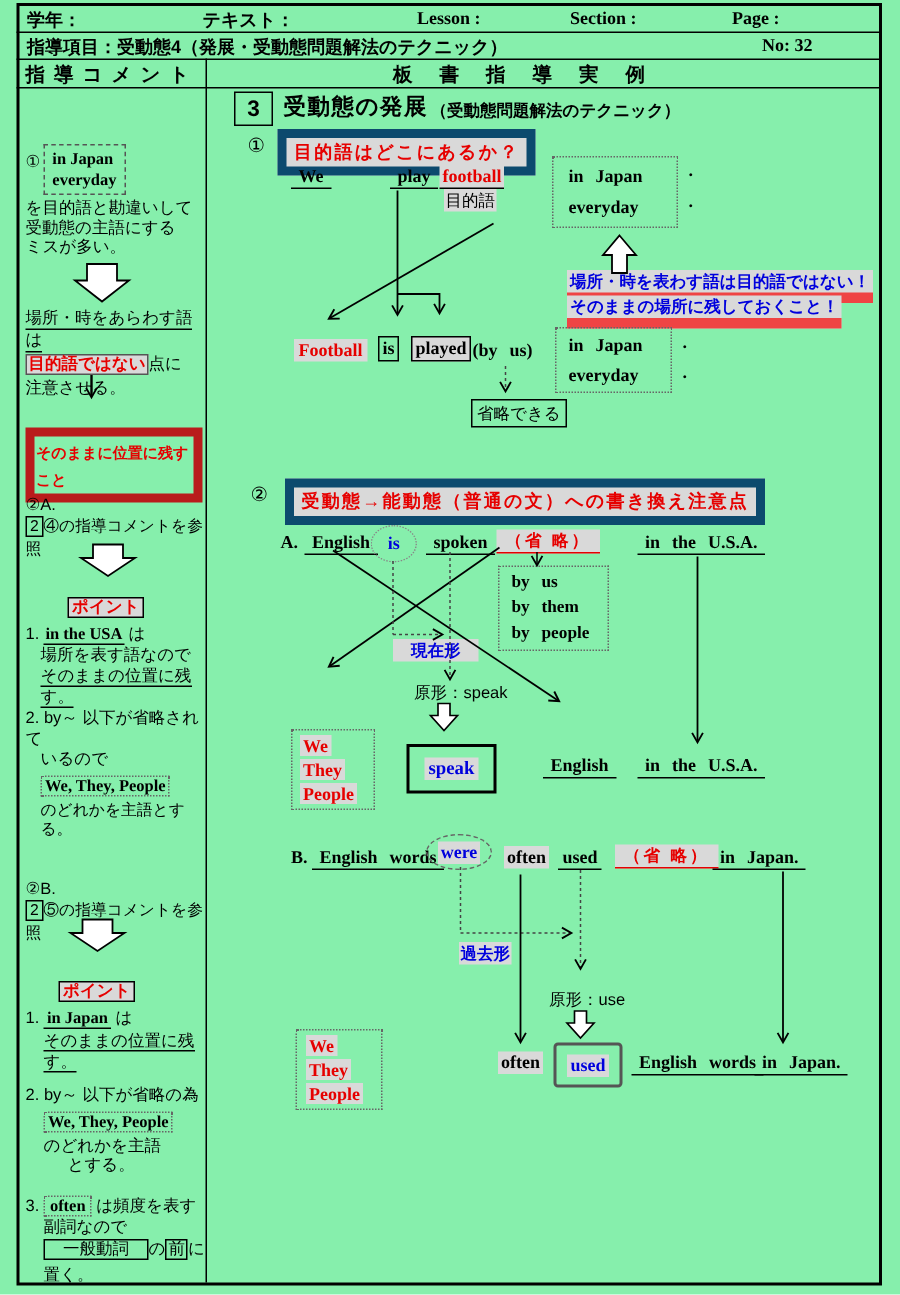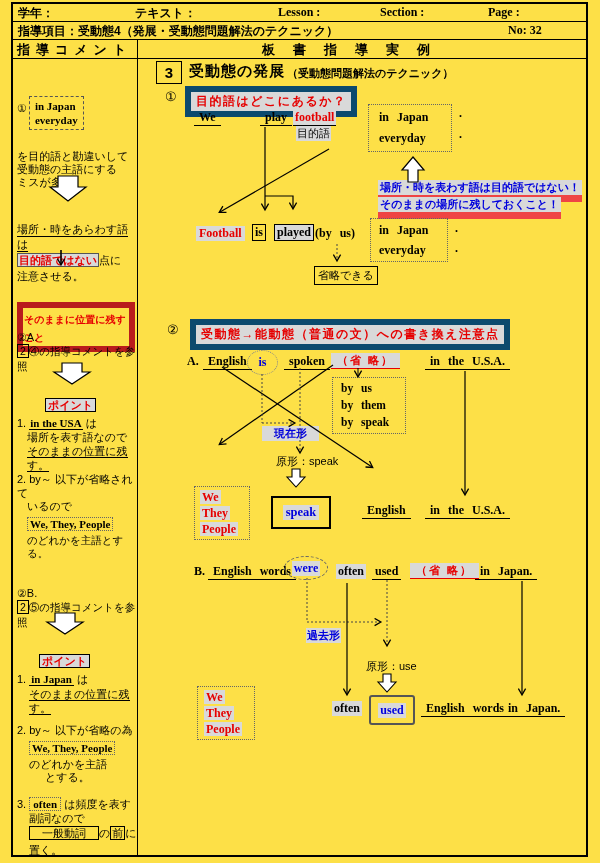--- a/index.html
+++ b/index.html
@@ -1,16 +1,16 @@
 <!DOCTYPE html>
 <html><head>
 <meta charset="utf-8">
 <style>
   html,body{margin:0;padding:0;background:#fff;}
-  .page{position:relative;width:600px;height:863px;background:#fde047;overflow:hidden;
+  .page{position:relative;width:600px;height:863px;background:#86efac;overflow:hidden;
         font-family:"Liberation Sans",sans-serif;color:#000;}
   .abs{position:absolute;}
   .en{font-family:"Liberation Serif",serif;font-weight:bold;}
   .b{font-weight:bold;}
   .red{color:#e60000;}
   .blue{color:#0000dd;}
   .gray{background:#d9d9d9;}
   .u{border-bottom:1px solid #000;padding:0 3px;}
   .uw{border-bottom:1px solid #000;padding:0 5px;}
   .ws{word-spacing:5px;}
@@ -53,21 +53,21 @@
   <div class="abs" style="left:13px;top:58px;width:123px;height:797px;">
 
     <div class="abs" style="left:4px;top:38px;width:118px;">
       <div style="display:flex;align-items:flex-start;">
         <span class="side-line" style="margin-top:6px;">①</span>
         <div class="dashbox" style="margin-left:2px;padding:2px 5px;">
           <div class="en" style="font-size:11px;line-height:14px;">in Japan</div>
           <div class="en" style="font-size:11px;line-height:14px;">everyday</div>
         </div>
       </div>
-      <div class="side-line" style="margin-top:20px;">を目的語と勘違いして</div>
+      <div class="side-line" style="margin-top:3px;">を目的語と勘違いして</div>
       <div class="side-line">受動態の主語にする</div>
       <div class="side-line">ミスが多い。</div>
       <div style="height:33px;"></div>
       <div class="side-line" style="line-height:15px;"><span class="u" style="padding:0 0 1px 0;">場所・時をあらわす語は</span></div>
       <div class="side-line" style="line-height:17px;"><span class="red b gray" style="border:1px solid #555;padding:0 1px;">目的語ではない</span><span>点に</span></div>
       <div class="side-line" style="line-height:15px;">注意させる。</div>
       <div style="height:18px;"></div>
       <div style="border:6px solid #b91c1c;display:inline-block;padding:1px 1px;">
         <span class="red b" style="font-size:10px;">そのままに位置に残すこと</span>
       </div>
@@ -150,21 +150,21 @@
   <div class="abs" style="left:247px;top:350px;width:29px;height:23px;border:1px dotted #888;border-radius:50%;display:flex;align-items:center;justify-content:center;">
     <span class="en f12 blue">is</span>
   </div>
   <span class="abs en f12 uw" style="left:284px;top:354px;">spoken</span>
   <span class="abs red b gray" style="left:331px;top:353px;font-size:11px;padding:0 6px;border-bottom:1px solid #e60000;letter-spacing:2px;">（省 略）</span>
   <span class="abs en f12 uw ws" style="left:425px;top:354px;">in the U.S.A.</span>
 
   <div class="abs dotbox" style="left:332px;top:377px;width:74px;padding:2px 0 2px 8px;box-sizing:border-box;">
     <div class="en ws" style="font-size:11.5px;line-height:17px;">by us</div>
     <div class="en ws" style="font-size:11.5px;line-height:17px;">by them</div>
-    <div class="en ws" style="font-size:11.5px;line-height:17px;">by speak</div>
+    <div class="en ws" style="font-size:11.5px;line-height:17px;">by people</div>
   </div>
 
   <span class="abs blue b gray" style="left:262px;top:426px;font-size:11px;padding:0 12px;">現在形</span>
   <span class="abs" style="left:276px;top:454px;font-size:11px;">原形：speak</span>
 
   <div class="abs dotbox" style="left:194px;top:486px;width:56px;padding:2px 0 2px 5px;box-sizing:border-box;">
     <div class="pron-line"><span class="en red gray" style="padding:0 2px;">We</span></div>
     <div class="pron-line"><span class="en red gray" style="padding:0 2px;">They</span></div>
     <div class="pron-line"><span class="en red gray" style="padding:0 2px;">People</span></div>
   </div>

